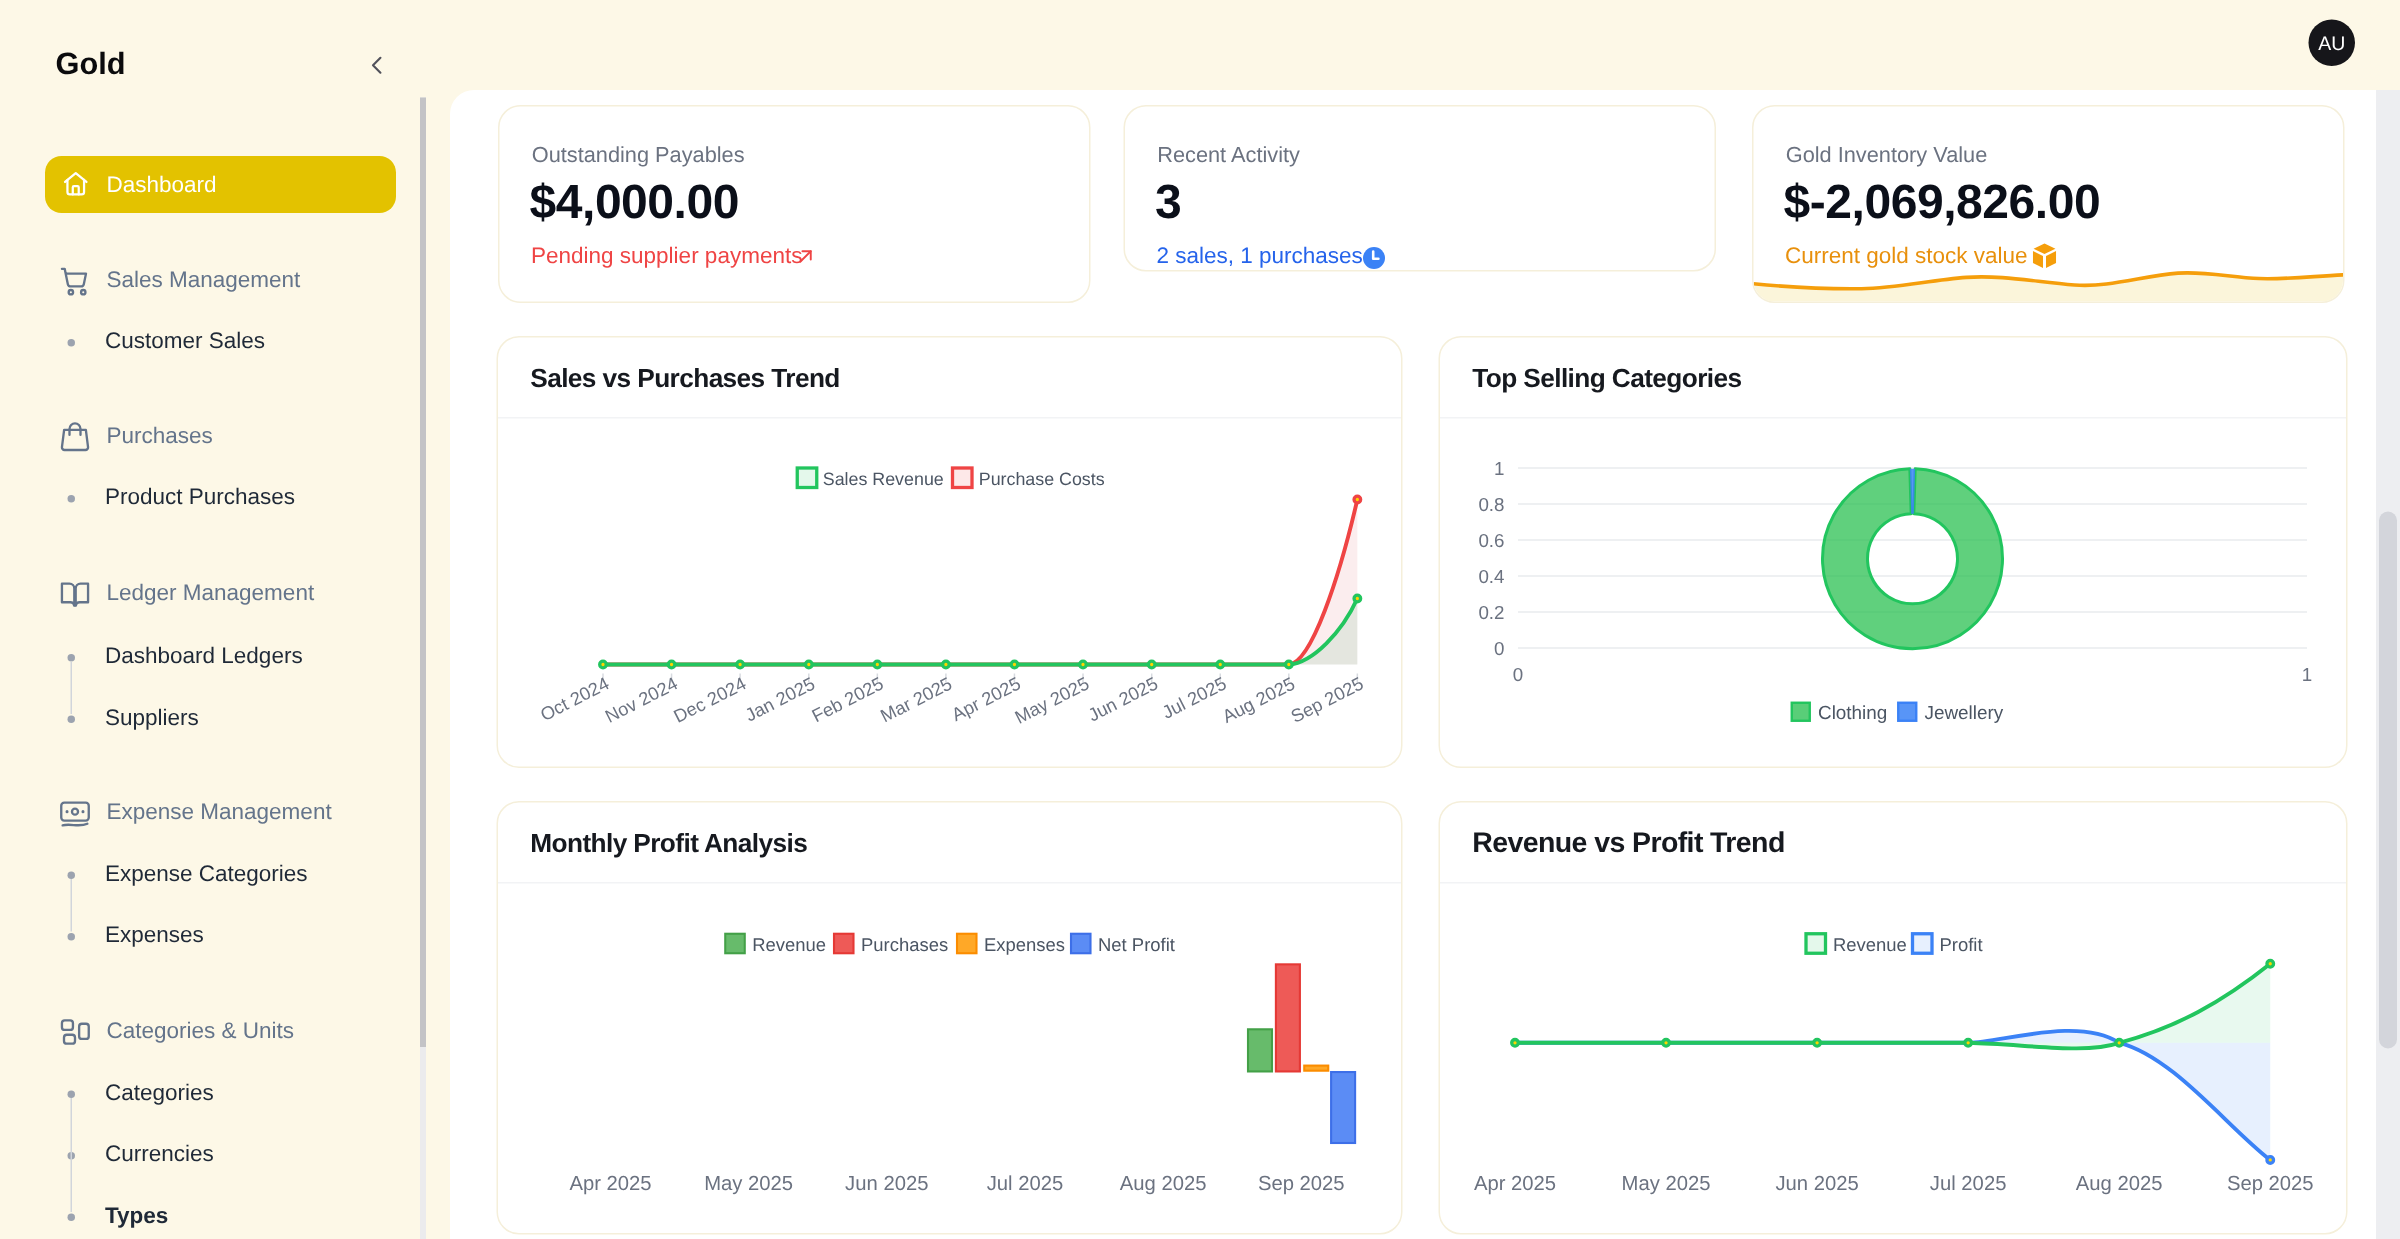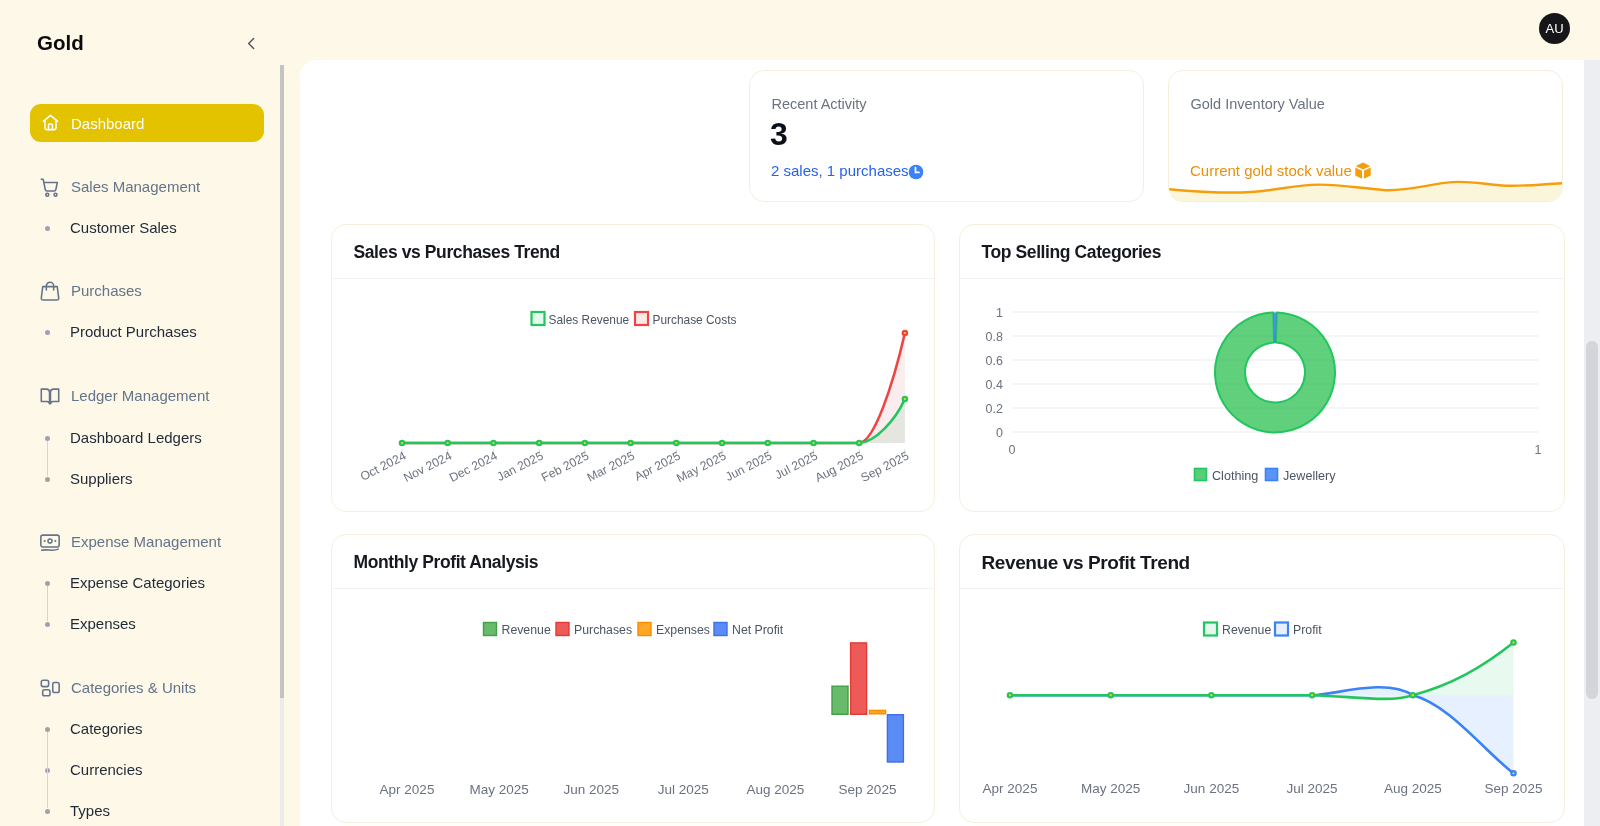--- a/index.html
+++ b/index.html
@@ -56,38 +56,48 @@
     <rect x="2.5" y="3.5" width="8" height="7" rx="2"></rect>
     <rect x="4" y="14" width="8" height="6.5" rx="2"></rect>
     <rect x="15" y="6" width="7" height="11" rx="2"></rect>
   </svg>
 <div style="position:absolute;left:71px;top:679px;font-size:15px;color:#64748b">Categories &amp; Units</div>
 <div style="position:absolute;left:44.5px;top:726.5px;width:5px;height:5px;border-radius:50%;background:#9ca3af"></div>
 <div style="position:absolute;left:70px;top:720px;font-size:15px;color:#1f2937;font-weight:500">Categories</div>
 <div style="position:absolute;left:44.5px;top:767.5px;width:5px;height:5px;border-radius:50%;background:#9ca3af"></div>
 <div style="position:absolute;left:70px;top:761px;font-size:15px;color:#1f2937;font-weight:500">Currencies</div>
 <div style="position:absolute;left:44.5px;top:808.5px;width:5px;height:5px;border-radius:50%;background:#9ca3af"></div>
-<div style="position:absolute;left:70px;top:802px;font-size:15px;color:#1f2937;font-weight:400">Types</div>
+<div style="position:absolute;left:70px;top:802px;font-size:15px;color:#1f2937;font-weight:700">Types</div>
 <div style="position:absolute;left:46.5px;top:441px;width:1px;height:35px;background:#d1d5db"></div>
 <div style="position:absolute;left:46.5px;top:586px;width:1px;height:35px;background:#d1d5db"></div>
 <div style="position:absolute;left:46.5px;top:732px;width:1px;height:76px;background:#d1d5db"></div>
 <div style="position:absolute;left:280px;top:65px;width:4px;height:761px;background:#ebebed"></div>
 <div style="position:absolute;left:280px;top:65px;width:4px;height:633px;background:#c3c3c6"></div>
 <div style="position:absolute;left:300px;top:60px;width:1300px;height:766px;background:#ffffff;border-top-left-radius:16px">
-    <div style="position:absolute;left:449px;top:10px;width:395px;height:132px;background:#fff;border:1.5px solid #f5efda;border-radius:15px;overflow:hidden">
+<div style="position:absolute;left:32px;top:10px;width:395px;height:132px;background:#fff;border:1.5px solid #f5efda;border-radius:15px;overflow:hidden">
+<div style="position:absolute;left:21.5px;top:25px;font-size:14.5px;color:#6b7280">Outstanding Payables</div>
+<div style="position:absolute;left:20px;top:44.5px;font-size:32px;font-weight:700;color:#0b0f19;letter-spacing:-.3px">$4,000.00</div>
+<div style="position:absolute;left:21px;top:91px;font-size:15px;font-weight:500"><span style="color:#ef4444">Pending supplier payments</span></div>
+      <svg style="position:absolute;left:197px;top:93px" width="14" height="14" viewBox="0 0 24 24" fill="none" stroke="#ef4444" stroke-width="2.2" stroke-linecap="round" stroke-linejoin="round">
+        <path d="M6 18 18 6"></path>
+        <path d="M8.5 6H18v9.5"></path>
+      </svg>
+    </div>
+    <div style="position:absolute;left:449px;top:10px;width:395px;height:111px;background:#fff;border:1.5px solid #f5efda;border-radius:15px;overflow:hidden">
 <div style="position:absolute;left:21.5px;top:25px;font-size:14.5px;color:#6b7280">Recent Activity</div>
 <div style="position:absolute;left:20px;top:44.5px;font-size:32px;font-weight:700;color:#0b0f19;letter-spacing:-.3px">3</div>
 <div style="position:absolute;left:21px;top:91px;font-size:15px;font-weight:500"><span style="color:#2563eb">2 sales, 1 purchases</span></div>
       <svg style="position:absolute;left:158px;top:92.5px" width="16" height="16" viewBox="0 0 24 24">
         <circle cx="12" cy="12" r="11" fill="#3b82f6"></circle>
         <path d="M11.2 5.5v7.2h5.2" stroke="#fff" stroke-width="2.6" fill="none" stroke-linecap="round" stroke-linejoin="round"></path>
       </svg>
     </div>
     <div style="position:absolute;left:868px;top:10px;width:395px;height:132px;background:#fff;border:1.5px solid #f5efda;border-radius:15px;overflow:hidden">
 <div style="position:absolute;left:21.5px;top:25px;font-size:14.5px;color:#6b7280">Gold Inventory Value</div>
+<div style="position:absolute;left:20px;top:44.5px;font-size:32px;font-weight:700;color:#0b0f19;letter-spacing:-.3px">$-2,069,826.00</div>
 <div style="position:absolute;left:21px;top:91px;font-size:15px;font-weight:500"><span style="color:#e8900c">Current gold stock value</span></div>
       <svg style="position:absolute;left:186px;top:91px" width="16" height="17" viewBox="0 0 16 17" fill="#f59e0b">
         <path d="M8 0.4 15.3 3.9 8 7.4 0.7 3.9Z"></path>
         <path d="M0.3 5.4 7 8.7 V16.7 L0.3 13.4Z"></path>
         <path d="M15.7 5.4 9 8.7 V16.7 L15.7 13.4Z"></path>
       </svg>
       <svg style="position:absolute;left:0;top:105px" width="395" height="26" viewBox="0 0 395 26">
 <path d="M0 13.2 C 24 15.5, 48 16.8, 72 16.5 C 96 16.2, 118 10.6, 142 8.9 C 166 7.2, 190 12.3, 214 14 C 238 15.7, 259 8.0, 283 6.1 C 301 4.7, 319 9.0, 337 9.7 C 357 10.4, 376 7.8, 395 7.2 L395 26 L0 26 Z" fill="#fbf5da"></path>
 <path d="M0 13.2 C 24 15.5, 48 16.8, 72 16.5 C 96 16.2, 118 10.6, 142 8.9 C 166 7.2, 190 12.3, 214 14 C 238 15.7, 259 8.0, 283 6.1 C 301 4.7, 319 9.0, 337 9.7 C 357 10.4, 376 7.8, 395 7.2" fill="none" stroke="#f59e0b" stroke-width="2.4"></path>
 </svg>

